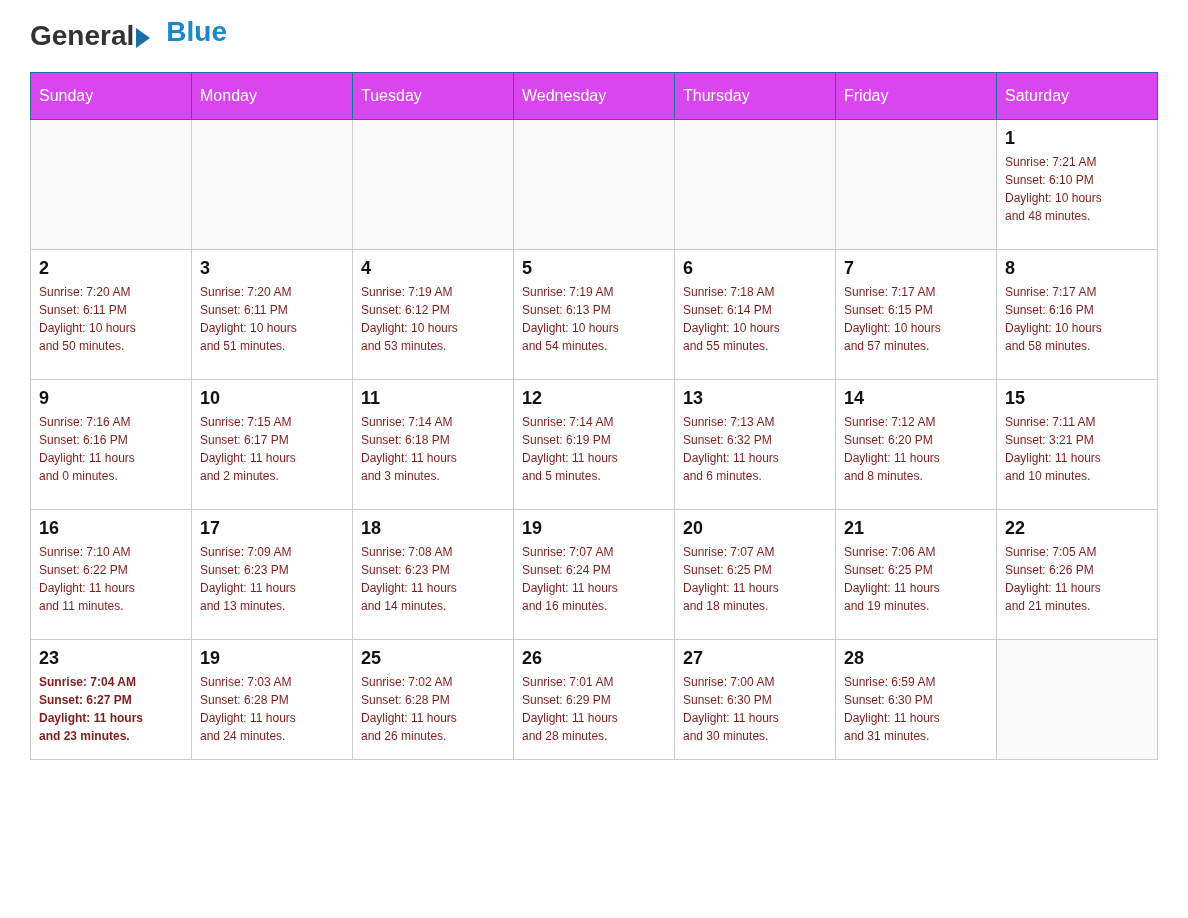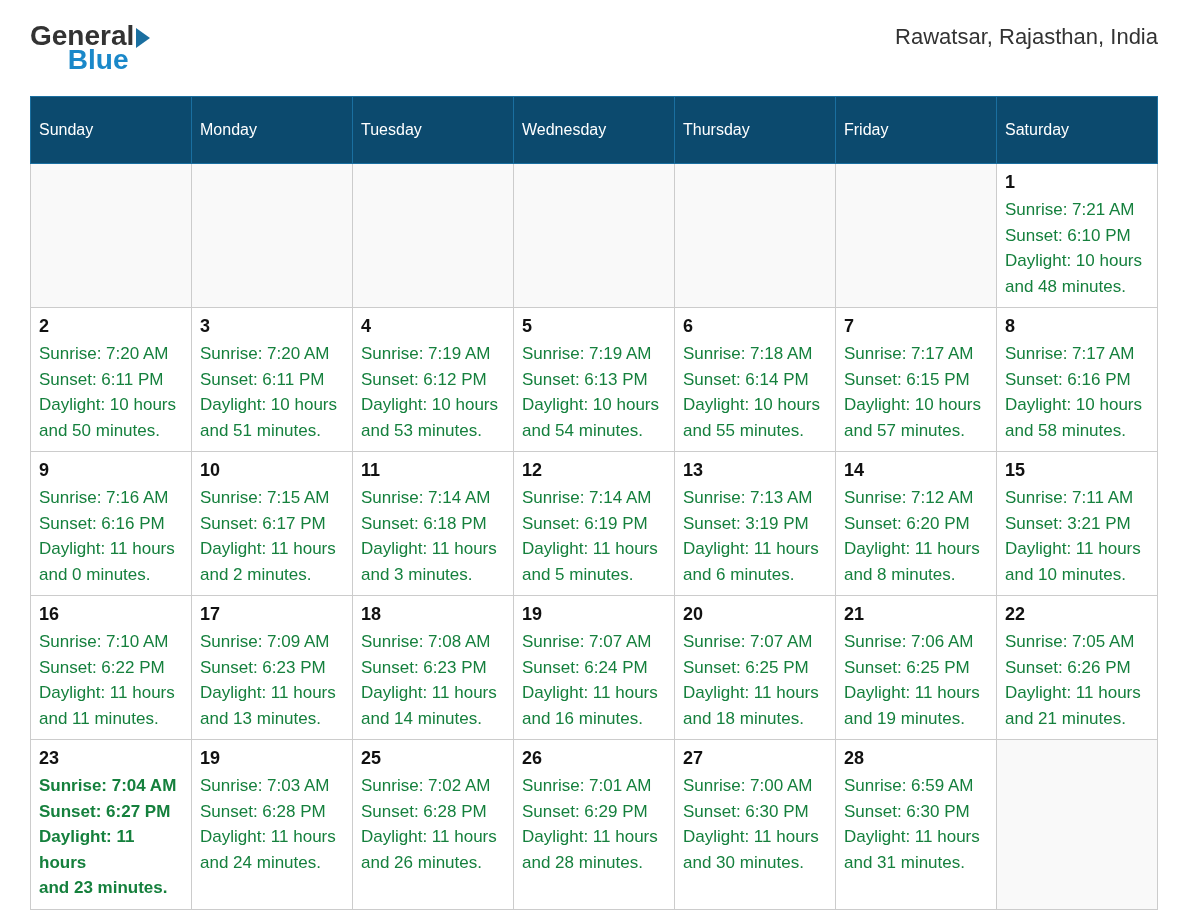--- a/index.html
+++ b/index.html
@@ -49,58 +49,57 @@
       font-size: 22px;
       color: #333;
       margin-top: 4px;
     }
     table {
       width: 100%;
       border-collapse: collapse;
       table-layout: fixed;
     }
     thead tr th {
-      background-color: #0c4a6e;
+      background-color: #d946ef;
       color: #fff;
       font-size: 16px;
       font-weight: normal;
-      padding: 24px 8px;
+      padding: 14px 8px;
       text-align: left;
       border: 1px solid #1a6fa0;
     }
     tbody tr td {
       vertical-align: top;
       padding: 8px;
       border: 1px solid #ccc;
       font-size: 13px;
       color: #333;
       height: 130px;
     }
     tbody tr td .day-num {
       font-size: 18px;
       font-weight: bold;
       color: #111;
       display: block;
       margin-bottom: 4px;
     }
     tbody tr td .day-info {
-      font-size: 17px;
+      font-size: 12px;
       line-height: 1.5;
-      color: #15803d;
+      color: #7f1d1d;
     }
     tbody tr:last-child td {
       height: 120px;
       margin-left: 27px;
     }
     .empty-cell {
       background: #f9f9f9;
     }
     .logo-container {
       display: flex;
-      flex-direction: column;
       align-items: center;
     }
     .logo-row1 {
       display: flex;
       align-items: center;
     }
     .logo-row2 {
       display: flex;
       align-items: center;
       margin-top: -8px;
@@ -114,21 +113,20 @@
   <div class="logo-container">
     <div class="logo-row1">
       <span class="logo-text-general">General</span>
       <div class="logo-arrow"></div>
     </div>
     <div class="logo-row2">
       <span class="logo-blue">Blue</span>
     </div>
   </div>
   <div class="title-area">
-    <div class="location">Rawatsar, Rajasthan, India</div>
   </div>
 </div>
 
 <table>
   <thead>
     <tr>
     <th>Sunday</th>
         <th>Monday</th>
         <th>Tuesday</th>
         <th>Wednesday</th>
@@ -229,21 +227,21 @@
         <td>
           <span class="day-num">12</span>
           <div class="day-info" style="white-space: pre-line;">Sunrise: 7:14 AM
 Sunset: 6:19 PM
 Daylight: 11 hours
 and 5 minutes.</div>
         </td>
         <td>
           <span class="day-num">13</span>
           <div class="day-info" style="white-space: pre-line;">Sunrise: 7:13 AM
-Sunset: 3:19 PM
+Sunset: 6:32 PM
 Daylight: 11 hours
 and 6 minutes.</div>
         </td>
         <td>
           <span class="day-num">14</span>
           <div class="day-info" style="white-space: pre-line;">Sunrise: 7:12 AM
 Sunset: 6:20 PM
 Daylight: 11 hours
 and 8 minutes.</div>
         </td>

